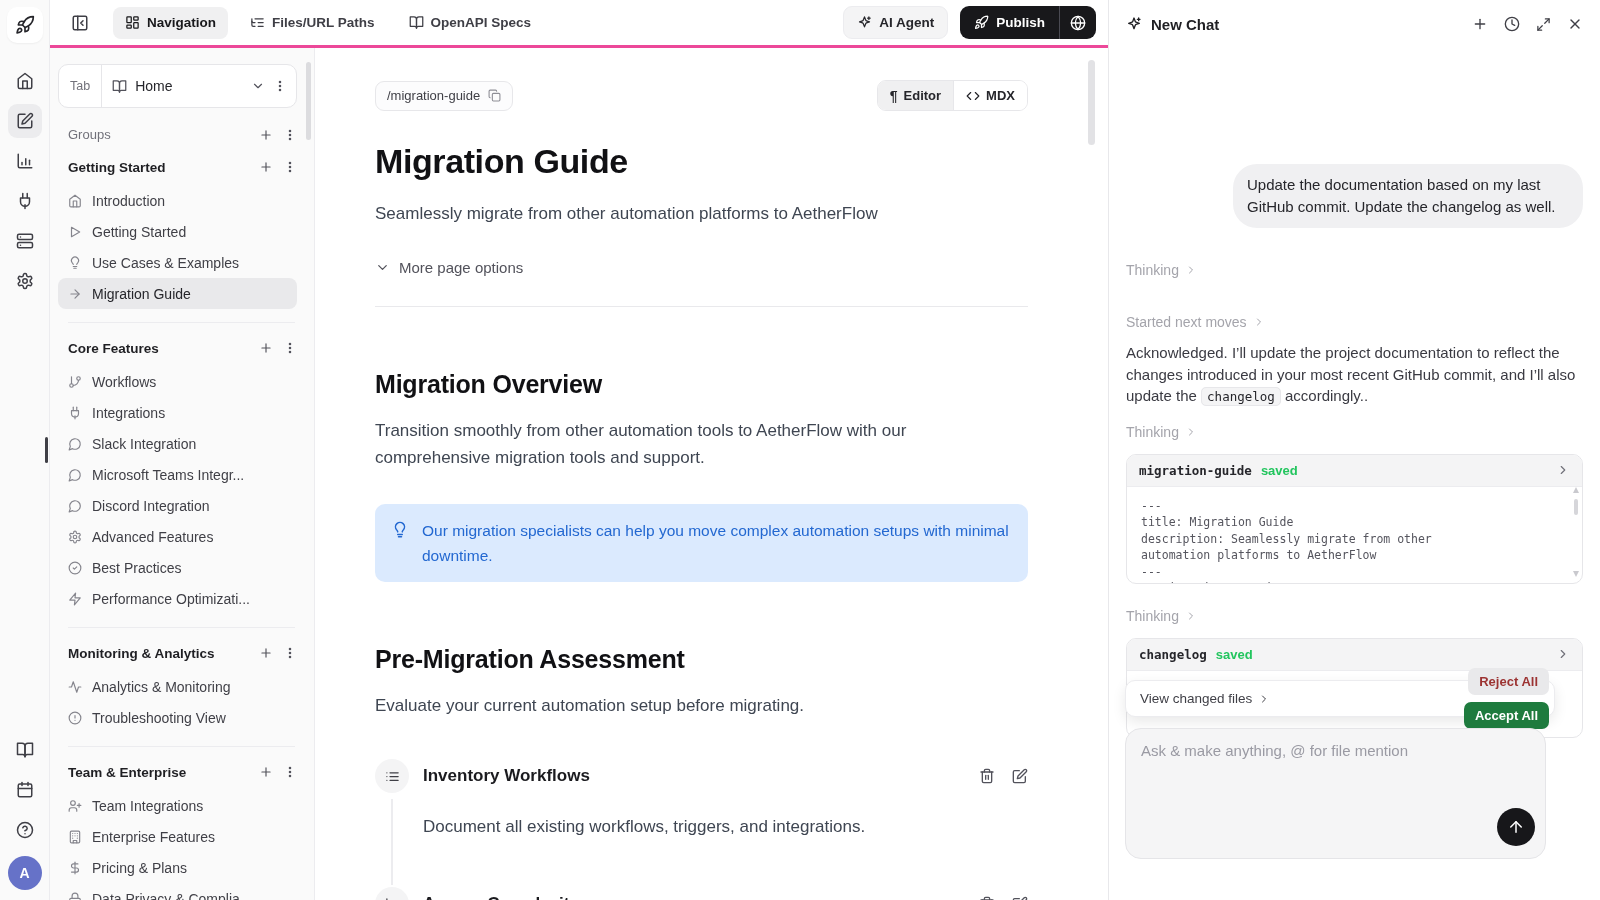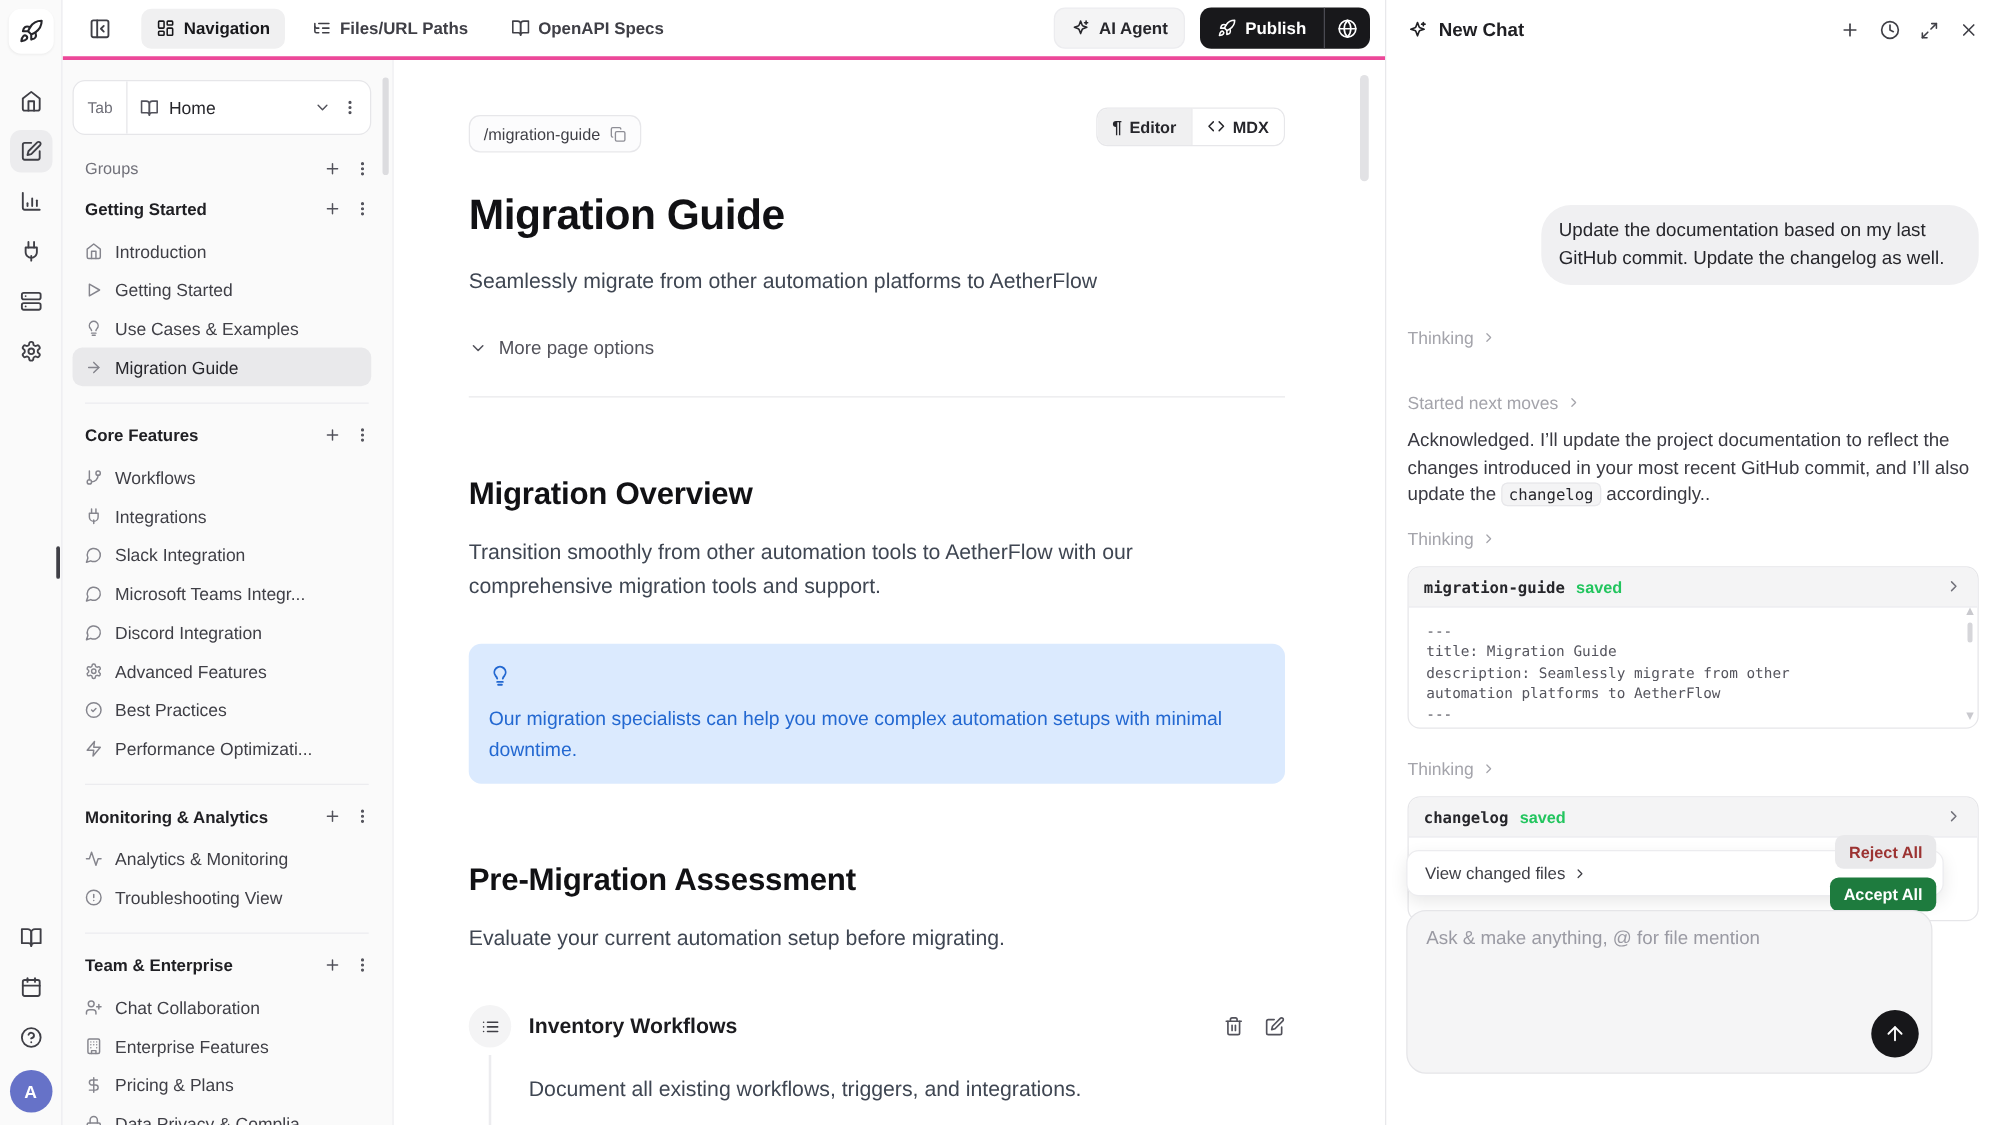--- a/index.html
+++ b/index.html
@@ -49,34 +49,34 @@
   .sitem .ic { color:#85858d; }
   .sitem.active { background:#e9e9eb; color:#26262b; }
   .sdivider { height:1px; background:#ececef; margin:13px 2px 0 10px; }
   .sb-thumb { position:absolute; left:256px; top:14px; width:5px; height:78px; background:#dcdcdf; border-radius:3px; }
 
   
   .main { position:absolute; left:315px; top:48px; width:793px; height:852px; background:#fff; overflow:hidden; }
   .main-scroll-thumb { position:absolute; right:13px; top:12px; width:7px; height:85px; background:#e2e2e5; border-radius:4px; }
   .doc { padding:32px 80px 0 60px; }
   .doc-toprow { display:flex; align-items:center; justify-content:space-between; }
-  .path-pill { display:flex; align-items:center; gap:8px; height:30px; padding:0 11px; border:1px solid #e7e7ea; border-radius:9px; background:#fcfcfd; font-size:13px; color:#3f3f46; cursor:pointer;margin-top:12px; }
+  .path-pill { display:flex; align-items:center; gap:8px; height:30px; padding:0 11px; border:1px solid #e7e7ea; border-radius:9px; background:#fcfcfd; font-size:13px; color:#3f3f46; cursor:pointer; }
   .path-pill .ic { color:#8e8e96; }
   .mode-toggle { display:flex; align-items:stretch; height:31px; border:1px solid #e7e7ea; border-radius:9px; overflow:hidden; background:#fff; }
   .mode-seg { display:flex; align-items:center; gap:6px; padding:0 12px; font-size:13px; font-weight:600; color:#26262b; border:none; background:#fff; font-family:inherit; cursor:pointer; }
   .mode-seg.active { background:#f0f0f1; }
   .mode-seg + .mode-seg { border-left:1px solid #e7e7ea; }
   .pilcrow { font-size:14px; color:#26262b; }
   .doc-h1 { margin-top:31px; font-size:34px; font-weight:700; letter-spacing:-.4px; color:#111114; }
   .doc-desc { margin-top:23px; font-size:17px; color:#3f4652; }
   .more-row { margin-top:35px; display:flex; align-items:center; gap:9px; color:#52525b; font-size:15px; cursor:pointer; }
   .doc-hr { margin-top:30px; height:1px; background:#e9e9ec; }
   .doc-h2 { margin-top:63px; font-size:25px; font-weight:700; letter-spacing:-.2px; color:#111114; }
   .doc-p { margin-top:18px; font-size:17px; line-height:27px; color:#3f4652; max-width:575px; }
-  .callout { margin-top:33px; display:flex; gap:13px; padding:14px 16px; background:#dbeafe; border-radius:10px;flex-direction:column; }
+  .callout { margin-top:33px; display:flex; gap:13px; padding:14px 16px; background:#dbeafe; border-radius:10px; }
   .callout .ic { color:#2368d1; margin-top:3px; }
   .callout-text { font-size:15.5px; line-height:25px; color:#2368d1; max-width:590px; }
   .steps { margin-top:40px; position:relative; }
   .step-connector { position:absolute; left:16px; top:40px; width:2px; height:86px; background:#ececef; }
   .step { position:relative; }
   .step + .step { margin-top:50px; }
   .step-head { display:flex; align-items:center; }
   .step-bullet { width:34px; height:34px; border-radius:50%; background:#f4f4f5; display:flex; align-items:center; justify-content:center; color:#3f3f46; position:relative; z-index:2; }
   .step-title { margin-left:14px; font-size:17px; font-weight:700; color:#1b1b1f; }
   .step-actions { margin-left:auto; display:flex; align-items:center; gap:17px; color:#52525b; }
@@ -565,21 +565,21 @@
   <div class="sitems">
     <div class="sitem">
         <span class="ic i14">
           <svg viewBox="0 0 24 24" fill="none" stroke="currentColor" stroke-width="2" stroke-linecap="round" stroke-linejoin="round">
             <path d="M2 21v-2a4 4 0 0 1 4-4h5a4 4 0 0 1 4 4v2"></path>
             <circle cx="8.5" cy="7" r="4"></circle>
             <path d="M19 8v6"></path>
             <path d="M22 11h-6"></path>
           </svg>
         </span>
-        <span>Chat Collaboration</span>
+        <span>Team Integrations</span>
       </div>
     <div class="sitem">
         <span class="ic i14">
           <svg viewBox="0 0 24 24" fill="none" stroke="currentColor" stroke-width="2" stroke-linecap="round" stroke-linejoin="round">
             <rect x="4" y="2" width="16" height="20" rx="2"></rect>
             <path d="M9 22v-4h6v4"></path>
             <path d="M8 6h.01"></path>
             <path d="M16 6h.01"></path>
             <path d="M12 6h.01"></path>
             <path d="M8 10h.01"></path>

